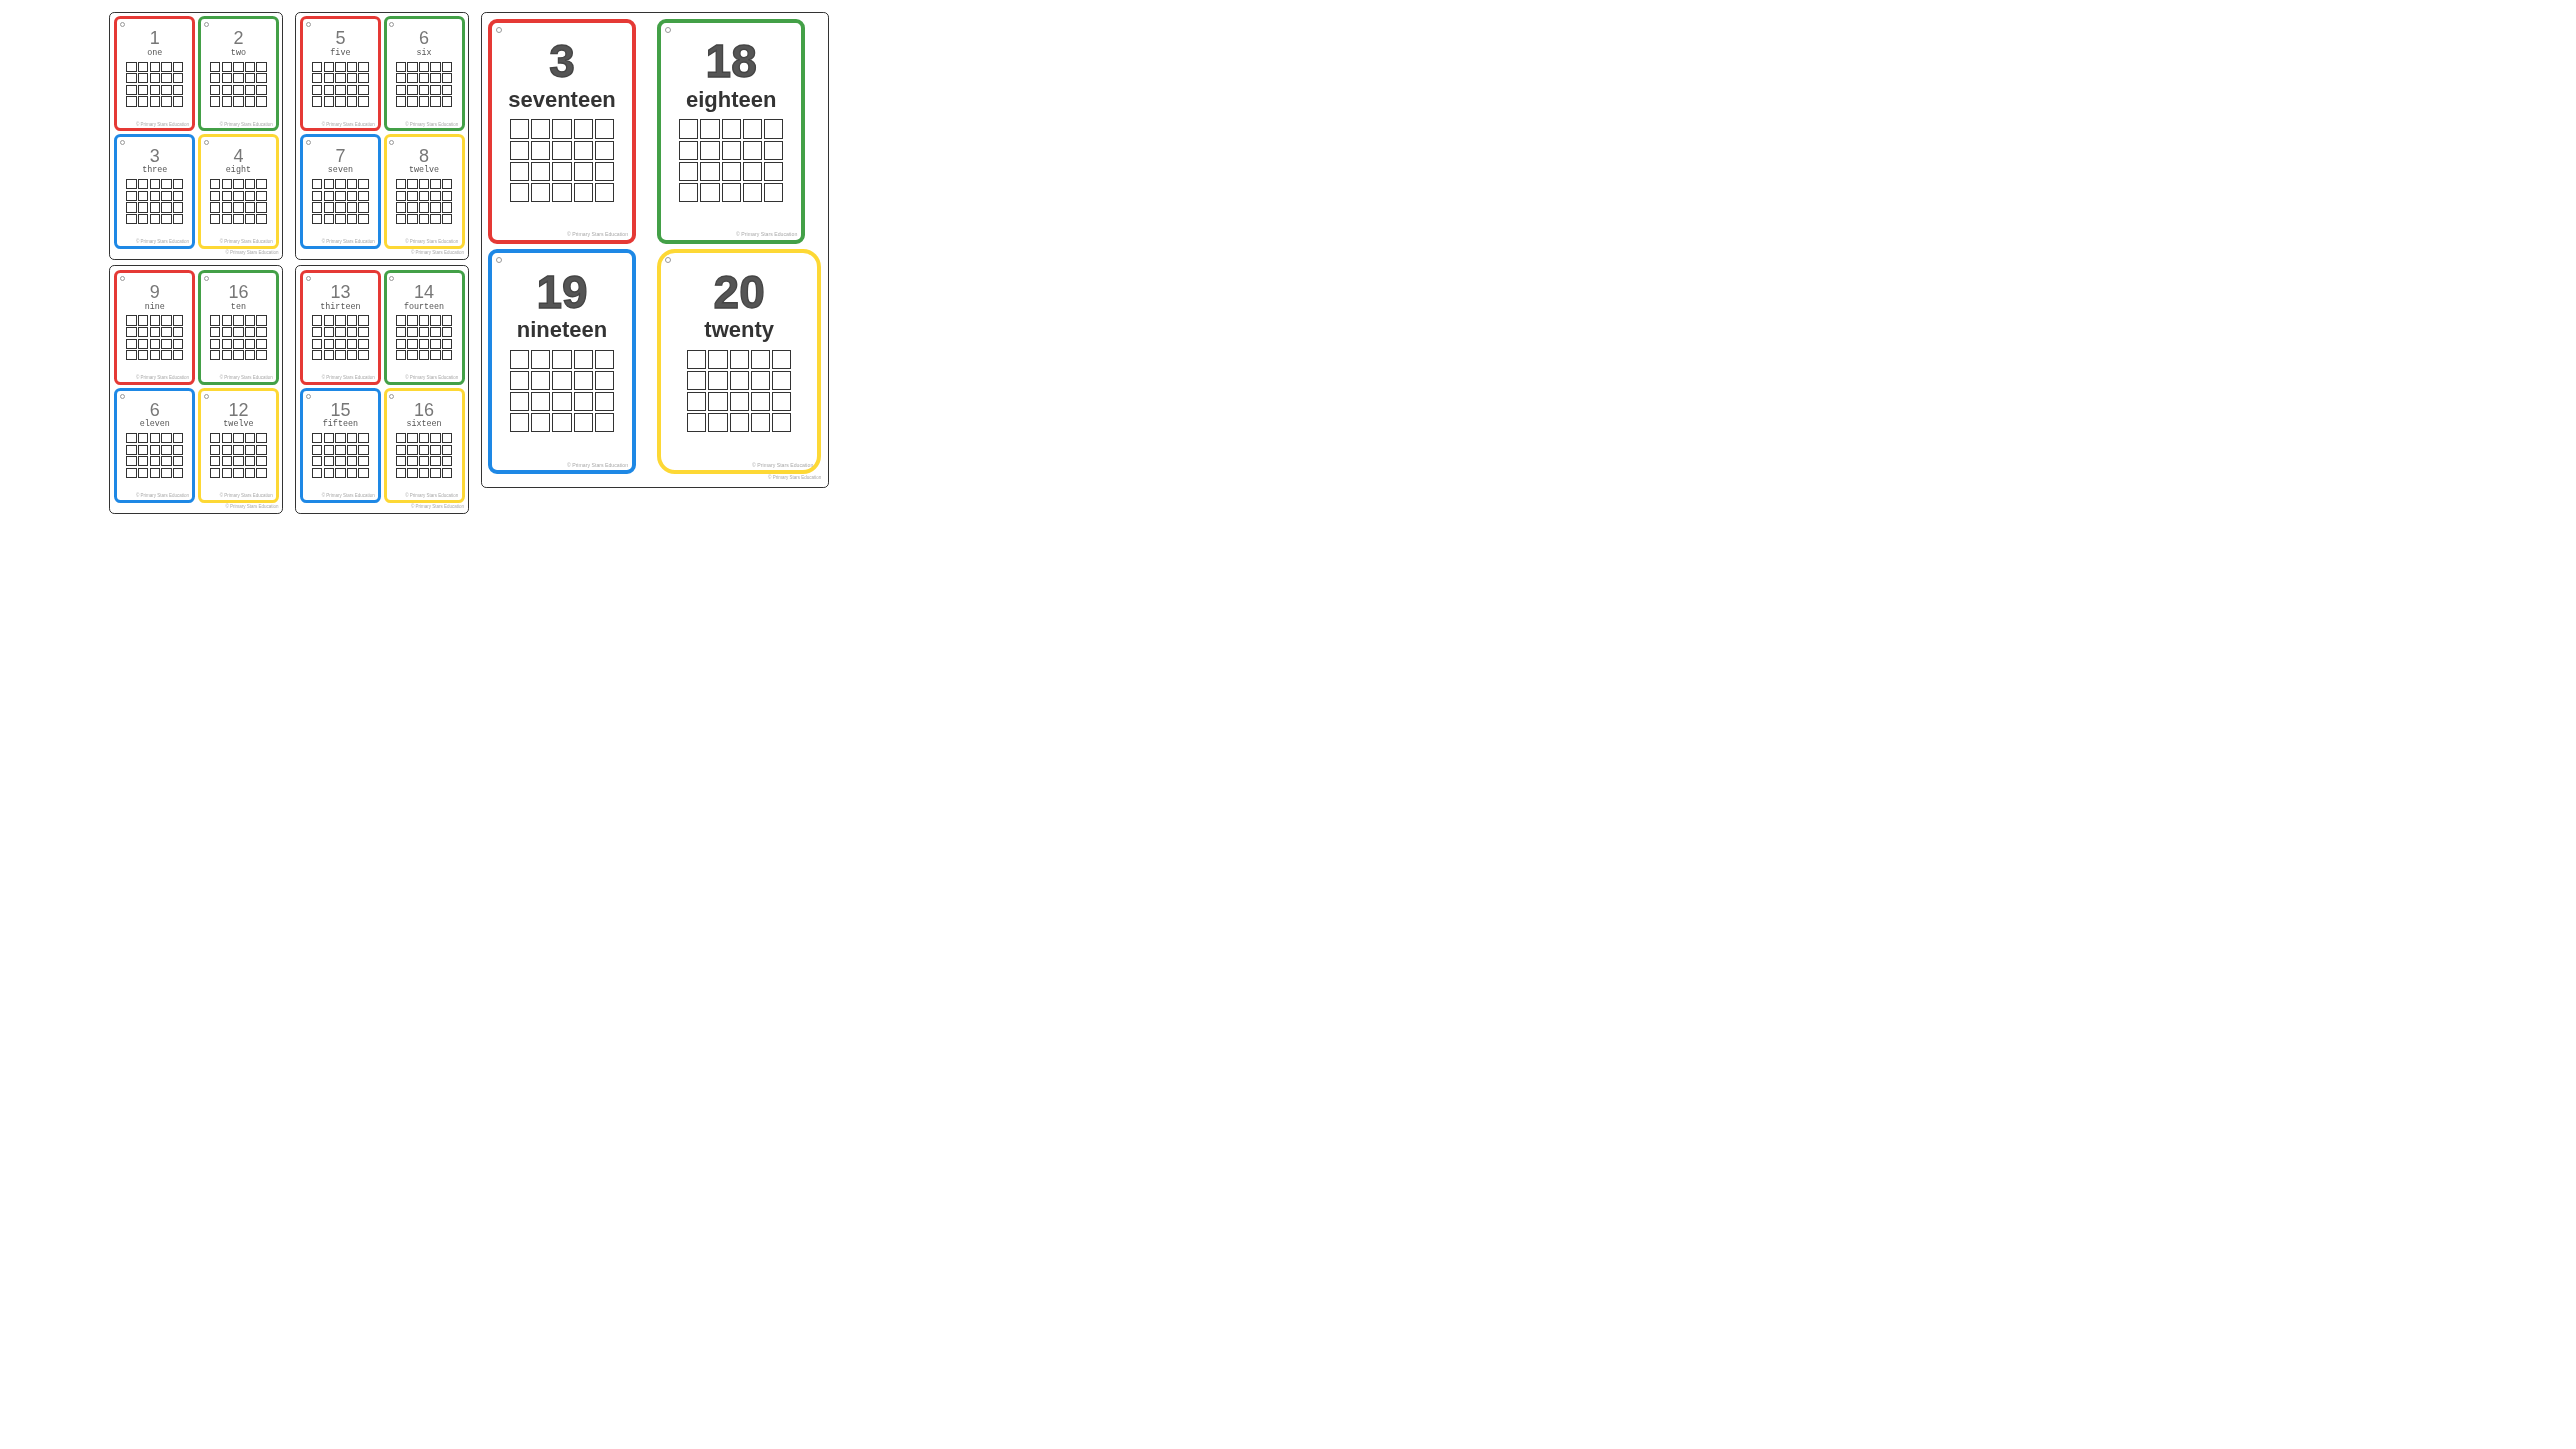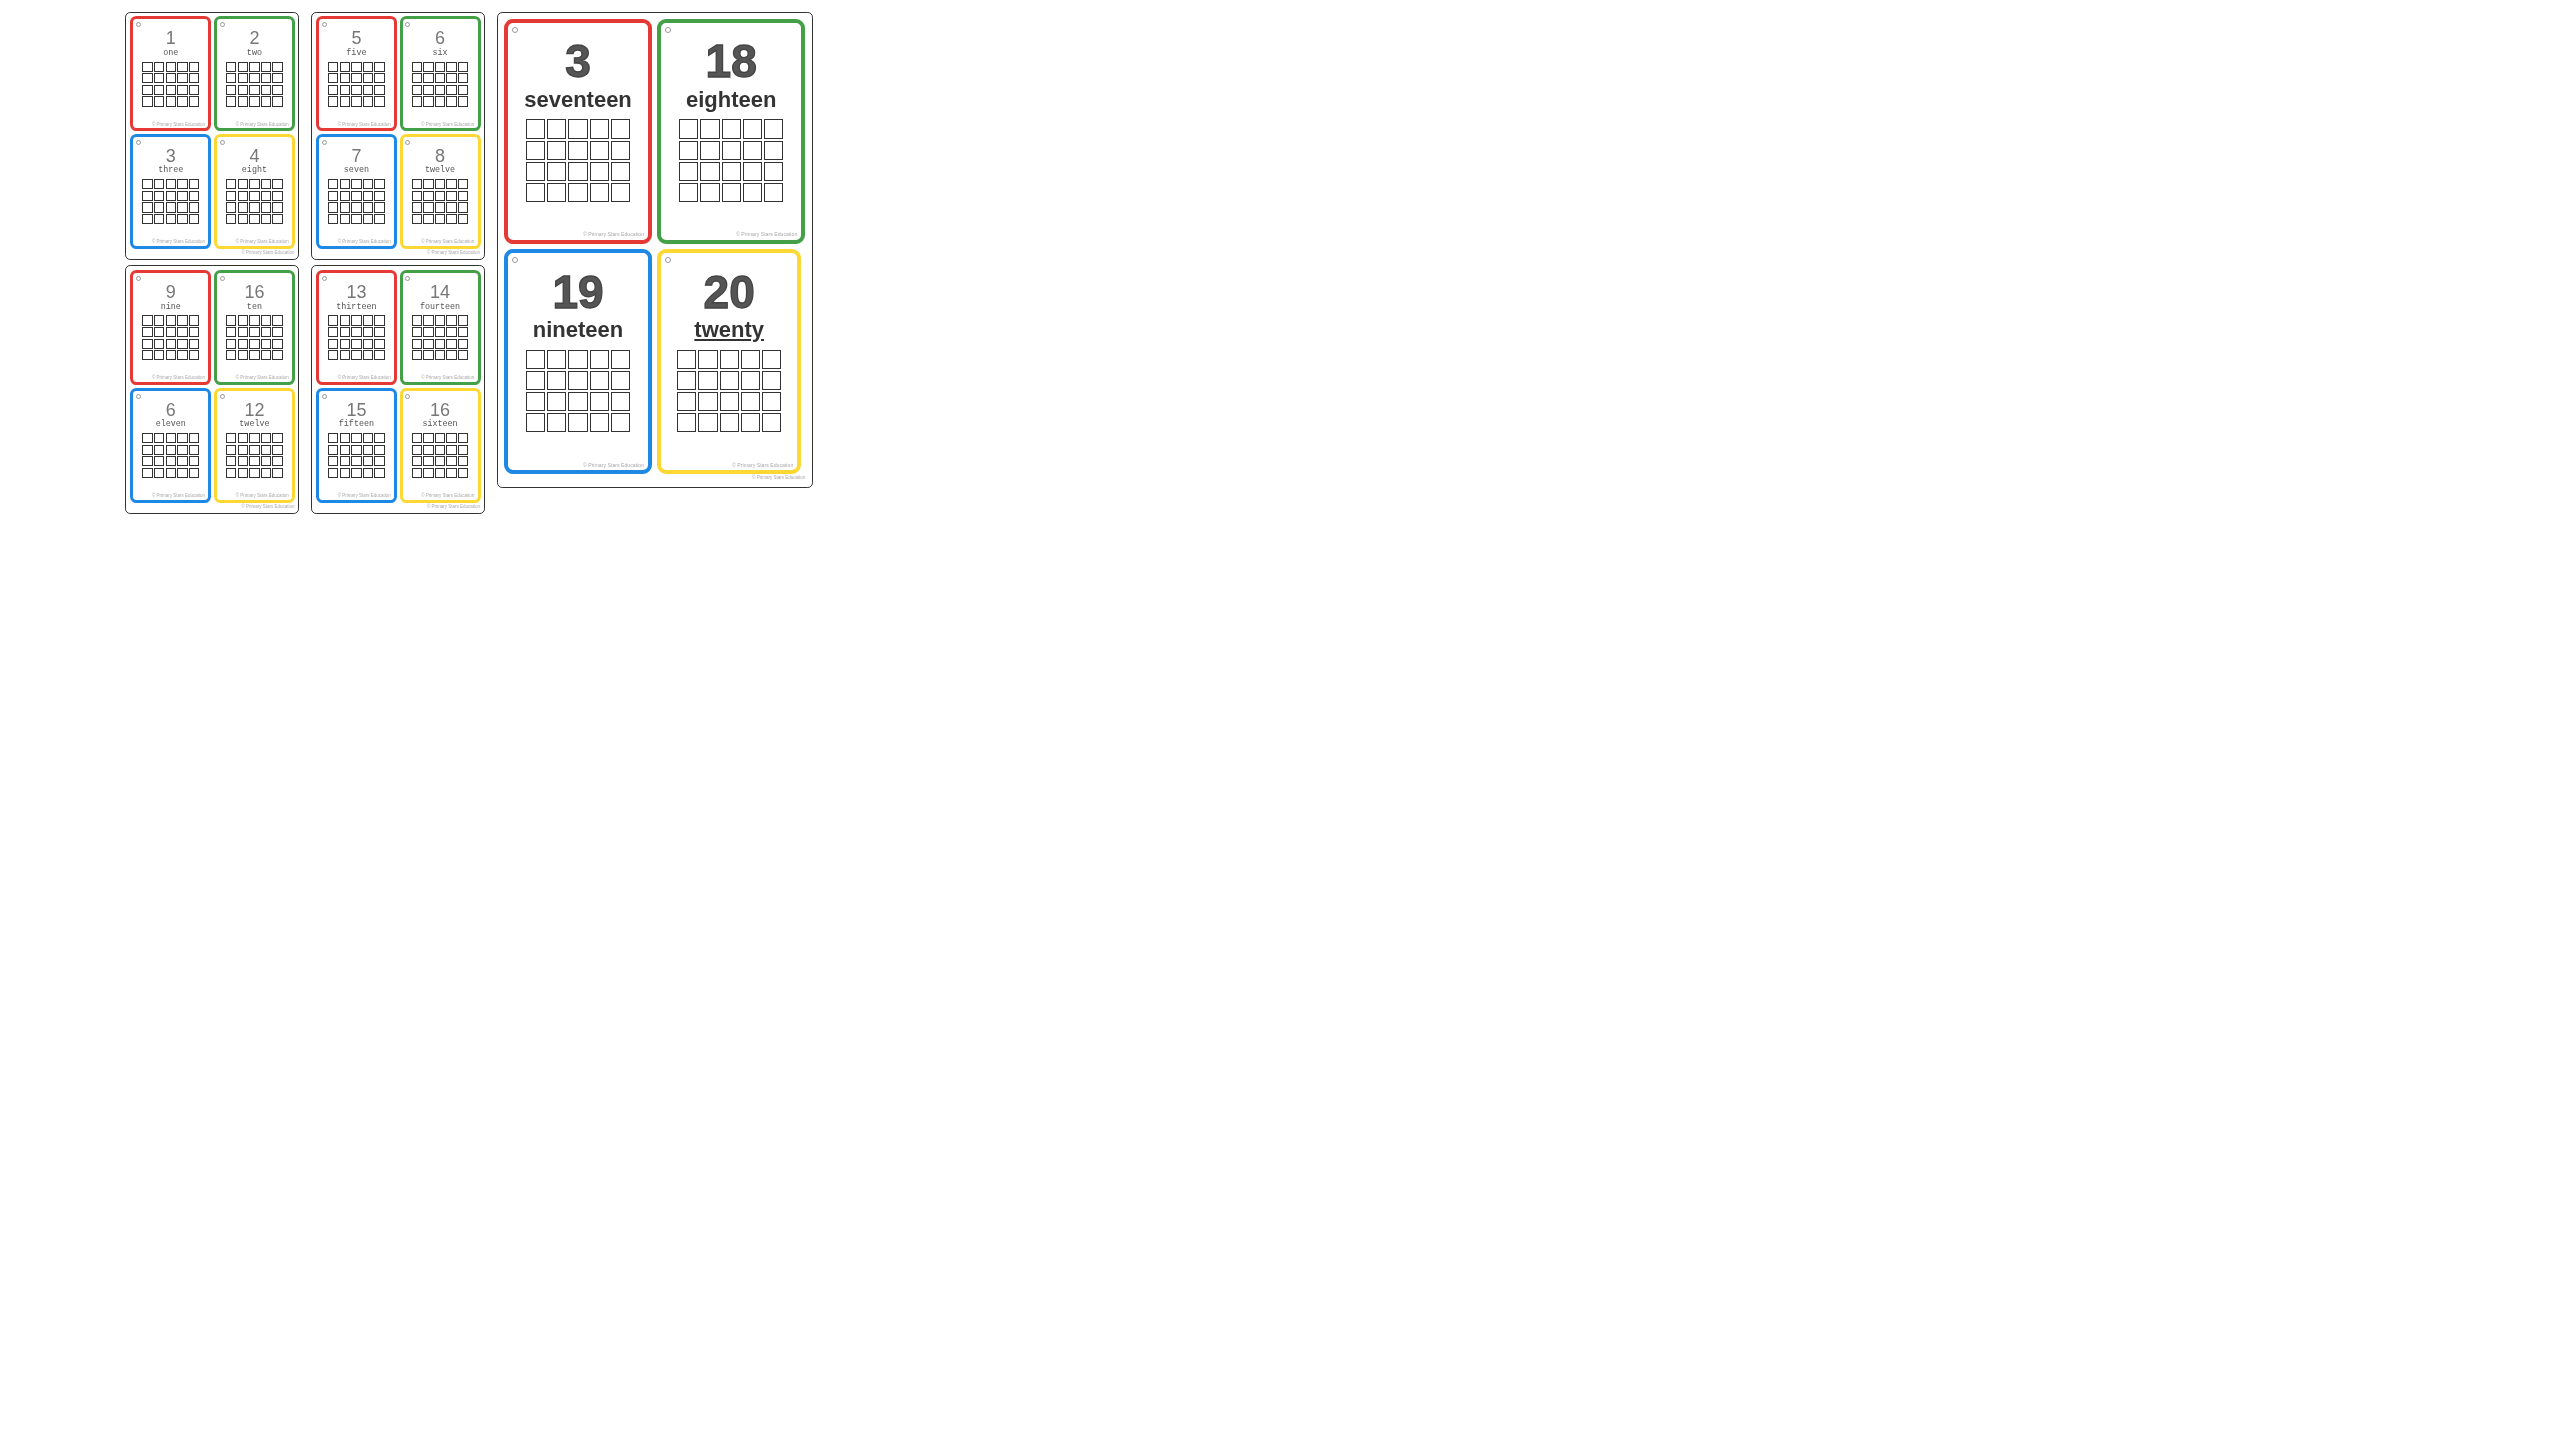--- a/index.html
+++ b/index.html
@@ -908,24 +908,24 @@
               <div style="width: 19.3px; height: 19.3px; border: 1px solid #333; background: white;"></div>
                 <div style="width: 19.3px; height: 19.3px; border: 1px solid #333; background: white;"></div>
                 <div style="width: 19.3px; height: 19.3px; border: 1px solid #333; background: white;"></div>
                 <div style="width: 19.3px; height: 19.3px; border: 1px solid #333; background: white;"></div>
                 <div style="width: 19.3px; height: 19.3px; border: 1px solid #333; background: white;"></div>
             </div>
           </div>
           <div style="font-size: 5.2px; color: #aaa; position: absolute; bottom: 2.6px; right: 3.9px;">© Primary Stars Education</div>
         </div>
 
-        <div style="border: 4.5px solid #fdd835; border-radius: 9px; padding: 6.4px; display: flex; flex-direction: column; align-items: center; position: relative; width: 144px; height: 225px; background: white;">
+        <div style="border: 4.5px solid #fdd835; border-radius: 18px; padding: 6.4px; display: flex; flex-direction: column; align-items: center; position: relative; width: 164px; height: 225px; background: white;">
           <div style="width: 6.4px; height: 6.4px; border-radius: 50%; border: 1px solid #999; background: white; position: absolute; top: 3.9px; left: 3.9px;"></div>
           <div style="font-size: 46px; font-weight: bold; color: #555; line-height: 1; margin-top: 9px; -webkit-text-stroke: 1.3px #444;">20</div>
-          <div style="font-size: 22px; font-weight: bold; color: #333; margin-top: 2.6px; margin-bottom: 6.4px; text-decoration: underline;">twenty</div>
+          <div style="font-size: 22px; font-weight: bold; color: #333; margin-top: 2.6px; margin-bottom: 6.4px;">twenty</div>
           <div style="display: flex; flex-direction: column; gap: 1.9px;">
             <div style="display: flex; gap: 1.9px;">
               <div style="width: 19.3px; height: 19.3px; border: 1px solid #333; background: white;"></div>
                 <div style="width: 19.3px; height: 19.3px; border: 1px solid #333; background: white;"></div>
                 <div style="width: 19.3px; height: 19.3px; border: 1px solid #333; background: white;"></div>
                 <div style="width: 19.3px; height: 19.3px; border: 1px solid #333; background: white;"></div>
                 <div style="width: 19.3px; height: 19.3px; border: 1px solid #333; background: white;"></div>
             </div>
             <div style="display: flex; gap: 1.9px;">
               <div style="width: 19.3px; height: 19.3px; border: 1px solid #333; background: white;"></div>

